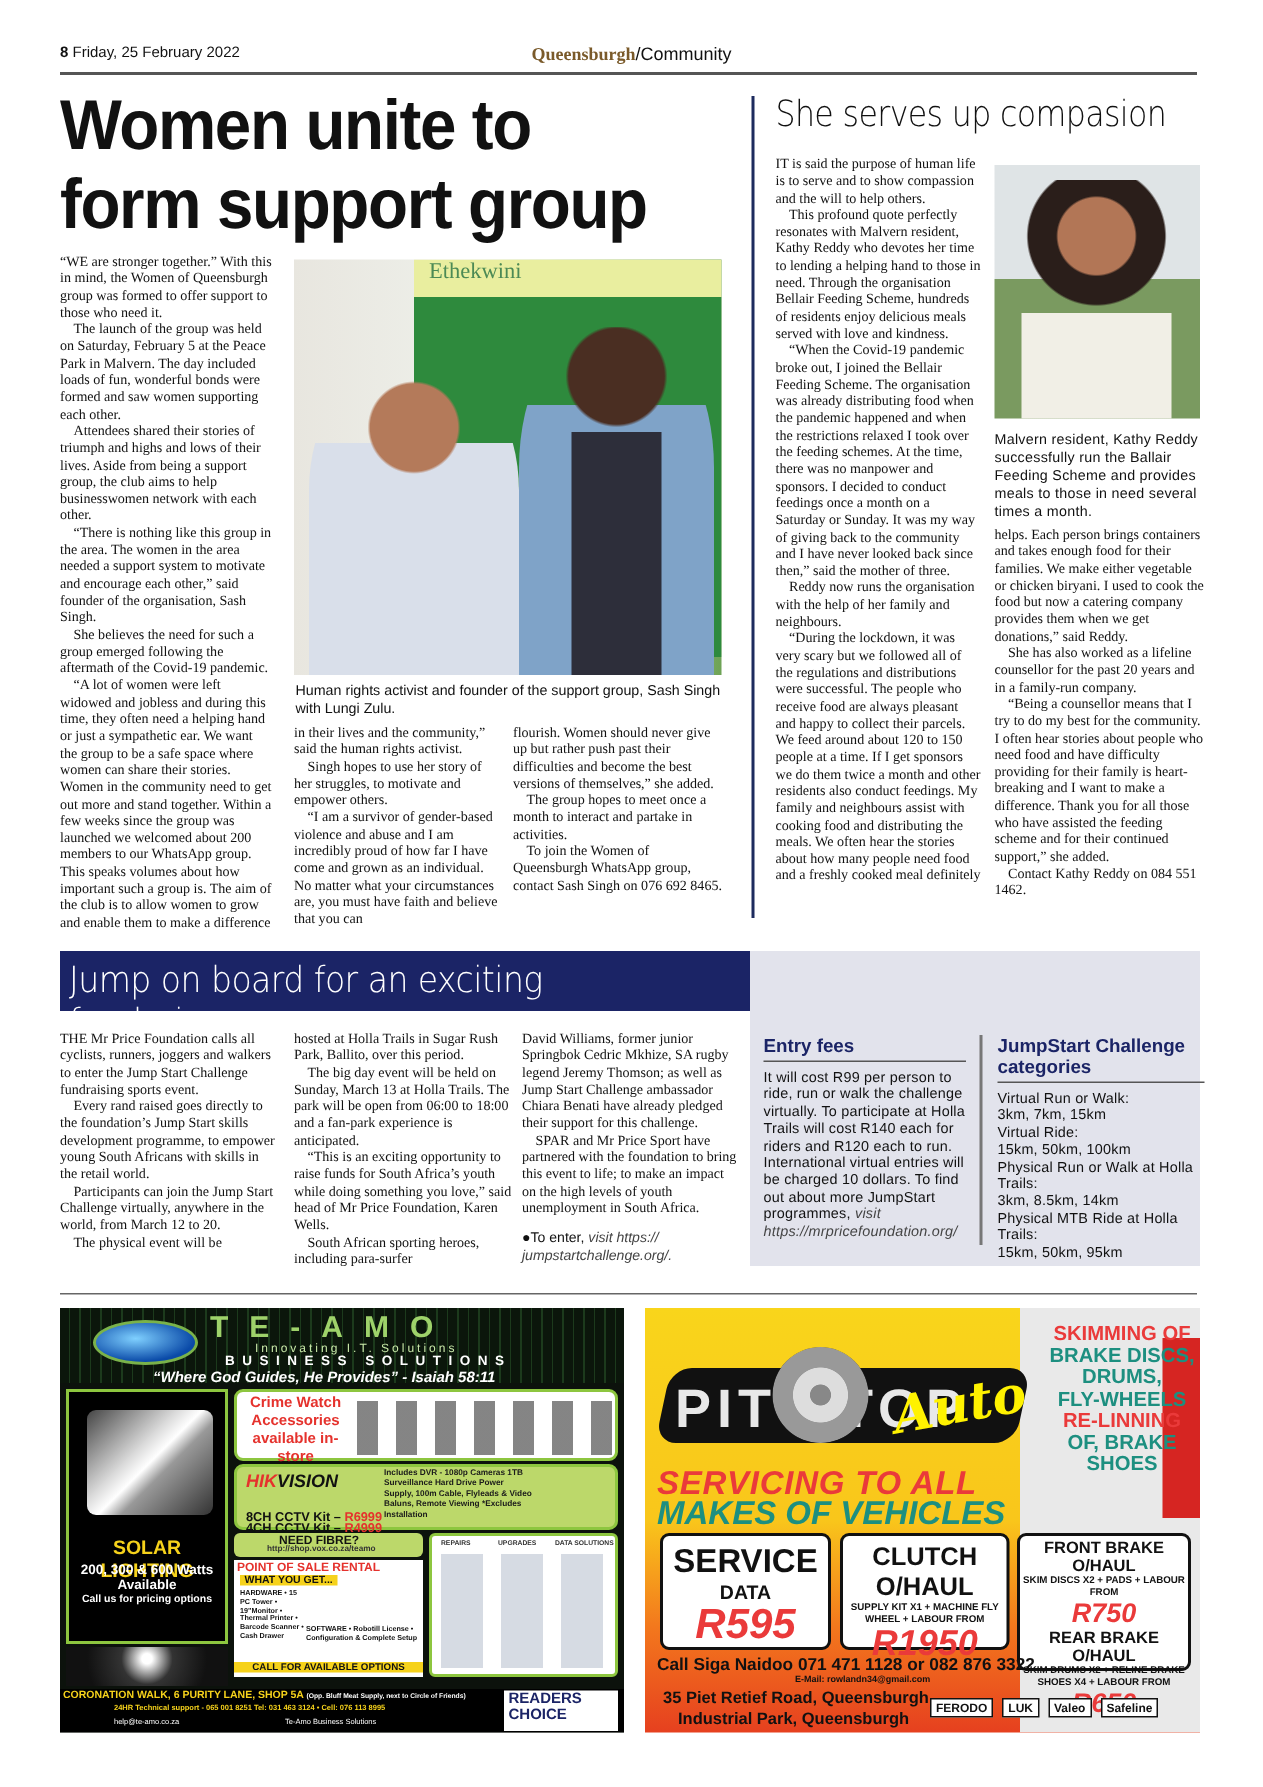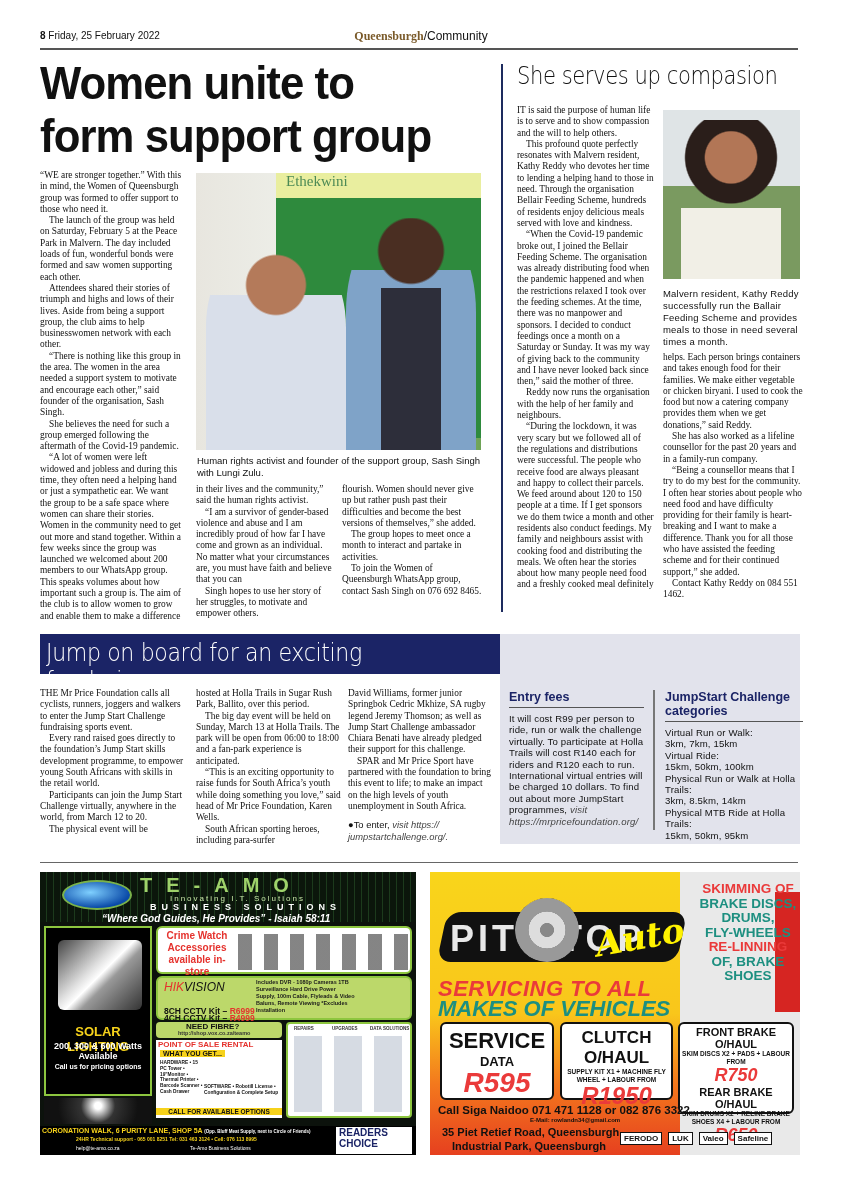--- a/index.html
+++ b/index.html
@@ -47,21 +47,21 @@
   .ad-teamo .solar { position:absolute; left: 4px; top: 54px; width: 108px; height: 170px; background: #000; border: 2px solid #8dc63f; }
   .ad-teamo .solar .lamp { position:absolute; left: 12px; top: 12px; width: 84px; height: 70px; background: linear-gradient(135deg,#444,#ddd 40%,#fff 50%,#999 60%,#333); border-radius: 6px; }
   .ad-teamo .solar .t1 { position:absolute; left: 0; width: 104px; top: 96px; text-align:center; color: #f6d21b; font-weight: bold; font-size: 13px; }
   .ad-teamo .solar .t2 { position:absolute; left: 0; width: 104px; top: 113px; text-align:center; color: #fff; font-weight: bold; font-size: 9px; line-height: 10px; }
   .ad-teamo .solar .t3 { position:absolute; left: 0; width: 104px; top: 135px; text-align:center; color: #fff; font-weight: bold; font-size: 7px; }
   .ad-teamo .solar2 { position:absolute; left: 4px; top: 226px; width: 108px; height: 26px; background: radial-gradient(circle at 50% 30%, #fff 0 6%, #333 30%, #111 70%); }
   .ad-teamo .crime { position:absolute; left: 116px; top: 54px; width: 256px; height: 48px; background: #fff; border: 2px solid #8dc63f; border-radius: 6px; }
   .ad-teamo .crime .t { position:absolute; left: 4px; top: 2px; color: #e5322d; font-weight: bold; font-size: 10px; line-height: 12px; text-align: center; width: 70px; }
   .ad-teamo .crime .gear { position:absolute; left: 80px; top: 6px; width: 170px; height: 36px; background: repeating-linear-gradient(90deg,#333 0 14px,#fff 14px 26px); opacity: 0.6; }
   .ad-teamo .hik { position:absolute; left: 116px; top: 104px; width: 256px; height: 44px; background: #bcd86a; border: 2px solid #8dc63f; border-radius: 6px; }
-  .ad-teamo .hik .logo { position:absolute; left: 6px; top: 2px; font-size: 12px; font-weight: normal; font-style: italic; }
+  .ad-teamo .hik .logo { position:absolute; left: 6px; top: 2px; font-size: 12px; font-weight: bold; font-style: italic; }
   .ad-teamo .hik .logo .r { color: #e5322d; } .ad-teamo .hik .logo .k { color: #111; }
   .ad-teamo .hik .k1, .ad-teamo .hik .k2 { position:absolute; left: 6px; font-size: 8.5px; font-weight: bold; color: #111; }
   .ad-teamo .hik .k1 { top: 35px; } .ad-teamo .hik .k2 { top: 28px; }
   .ad-teamo .hik .pr { color: #e5322d; }
   .ad-teamo .hik .feat { position:absolute; left: 98px; top: 1px; font-size: 5.5px; line-height: 7px; font-weight: bold; color: #1a1a1a; width: 100px; }
   .ad-teamo .fibre { position:absolute; left: 116px; top: 150px; width: 126px; height: 16px; background: #bcd86a; border-radius: 4px; }
   .ad-teamo .fibre .t { position:absolute; left: 30px; top: 0; font-size: 8px; font-weight: bold; color: #111; }
   .ad-teamo .fibre .u { position:absolute; left: 22px; top: 8px; font-size: 5.5px; color: #333; font-weight: bold; }
   .ad-teamo .pos { position:absolute; left: 116px; top: 168px; width: 126px; height: 78px; background: #fff; }
   .ad-teamo .pos .t { position:absolute; left: 2px; top: 0; color: #e5322d; font-weight: bold; font-size: 8px; }
@@ -133,22 +133,22 @@
   <div class="banner2"></div>
   <div class="p1"></div>
   <div class="p2">
       <div class="shirt"></div>
     </div>
 </div>
 <div class="abs caption1">Human rights activist and founder of the support group, Sash Singh with Lungi Zulu.</div>
 
 <div class="abs col" style="left:196px; top:484px; width:138px;">
   <p class="first">in their lives and the community,” said the human rights activist.</p>
+  <p>Singh hopes to use her story of her struggles, to motivate and empower others.</p>
   <p>“I am a survivor of gender-based violence and abuse and I am incredibly proud of how far I have come and grown as an individual. No matter what your circumstances are, you must have faith and believe that you can</p>
-  <p>Singh hopes to use her story of her struggles, to motivate and empower others.</p>
 </div>
 <div class="abs col" style="left:342px; top:484px; width:142px;">
   <p class="first">flourish. Women should never give up but rather push past their difficulties and become the best versions of themselves,” she added.</p>
   <p>The group hopes to meet once a month to interact and partake in activities.</p>
   <p>To join the Women of Queensburgh WhatsApp group, contact Sash Singh on 076 692 8465.</p>
 </div>
 
 <div class="abs vrule"></div>
 
 <h2 class="abs headline2">She serves up compasion</h2>

